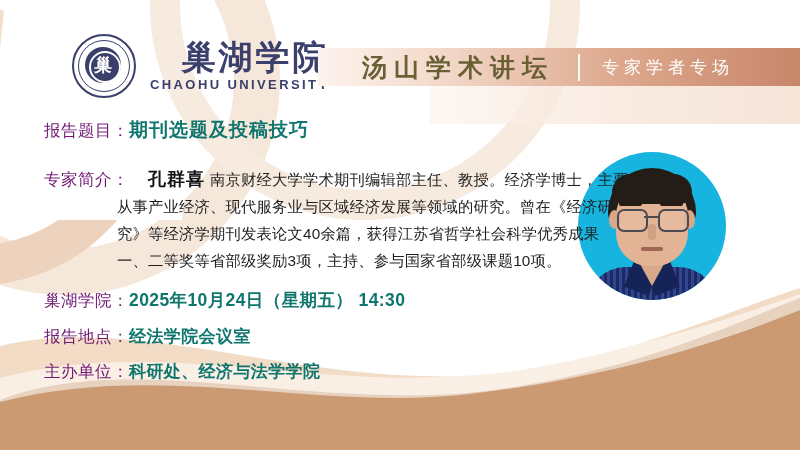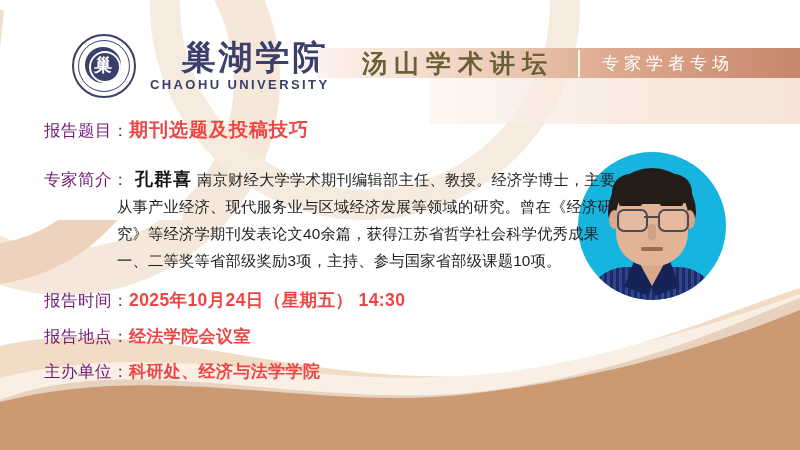--- a/index.html
+++ b/index.html
@@ -34,21 +34,21 @@
     border:30px solid #f7eade;box-sizing:border-box;
   }
   #soft-right{
     left:430px;top:78px;width:380px;height:46px;
     background:linear-gradient(90deg,#fdf4ee 0%,#f6e2d4 60%,#f3dbcb 100%);
     opacity:.75;
   }
 
   
   #banner{
-    position:absolute;left:318px;top:48px;width:482px;height:30px;
+    position:absolute;left:318px;top:48px;width:482px;height:38px;
     background:linear-gradient(90deg,#fdf3ee 0%,#f3d8c9 26%,#dda98e 62%,#c8866a 100%);
     display:flex;align-items:center;
   }
   #banner-title{
     margin-left:44px;color:#6a6034;font-size:25px;font-weight:bold;
     letter-spacing:7px;font-family:"DejaVu Sans",sans-serif;
     text-shadow:0 1px 0 rgba(255,255,255,.25);
   }
   #banner-divider{
     margin-left:24px;width:2px;height:27px;background:#ffffff;opacity:.92;
@@ -148,30 +148,30 @@
   #waves{position:absolute;left:0;top:250px;width:800px;height:200px;}
 
   
   #content{position:absolute;left:0;top:0;width:800px;height:450px;}
   .row{position:absolute;display:flex;align-items:baseline;}
   .lbl{
     color:#701a75;font-size:16.5px;font-weight:normal;letter-spacing:.5px;
     white-space:nowrap;flex:none;
   }
   .val{
-    color:#ef4444;font-size:17px;font-weight:bold;letter-spacing:.4px;
+    color:#0f766e;font-size:17px;font-weight:bold;letter-spacing:.4px;
     white-space:nowrap;
   }
   #row-title{left:44px;top:117px;}
   #row-title .val{font-size:19px;letter-spacing:1px;}
 
   #bio-block{position:absolute;left:44px;top:166px;width:500px;}
   #bio-line1{display:flex;align-items:baseline;}
   #bio-name{
-    color:#141414;font-size:18px;font-weight:bold;margin-left:6px;margin-right:5px;
+    color:#141414;font-size:18px;font-weight:bold;margin-left:19px;margin-right:5px;
     letter-spacing:1px;white-space:nowrap;
   }
   .bio-txt{
     color:#1e1e1e;font-size:15.3px;line-height:27px;letter-spacing:.2px;
     white-space:nowrap;
   }
   .bio-indent{margin-left:73px;}
 
   #row-time{left:44px;top:288px;}
   #row-place{left:44px;top:325px;}
@@ -249,21 +249,21 @@
         <span class="lbl">专家简介：</span>
         <span id="bio-name">孔群喜</span>
         <span class="bio-txt">南京财经大学学术期刊编辑部主任、教授。经济学博士，主要</span>
       </div>
       <div class="bio-txt bio-indent">从事产业经济、现代服务业与区域经济发展等领域的研究。曾在《经济研</div>
       <div class="bio-txt bio-indent">究》等经济学期刊发表论文40余篇，获得江苏省哲学社会科学优秀成果</div>
       <div class="bio-txt bio-indent">一、二等奖等省部级奖励3项，主持、参与国家省部级课题10项。</div>
     </div>
 
     <div id="row-time" class="row">
-      <span class="lbl">报告时间：</span>
+      <span class="lbl">巢湖学院：</span>
       <span class="val">2025年10月24日（星期五） 14:30</span>
     </div>
 
     <div id="row-place" class="row">
       <span class="lbl">报告地点：</span>
       <span class="val">经法学院会议室</span>
     </div>
 
     <div id="row-host" class="row">
       <span class="lbl">主办单位：</span>

